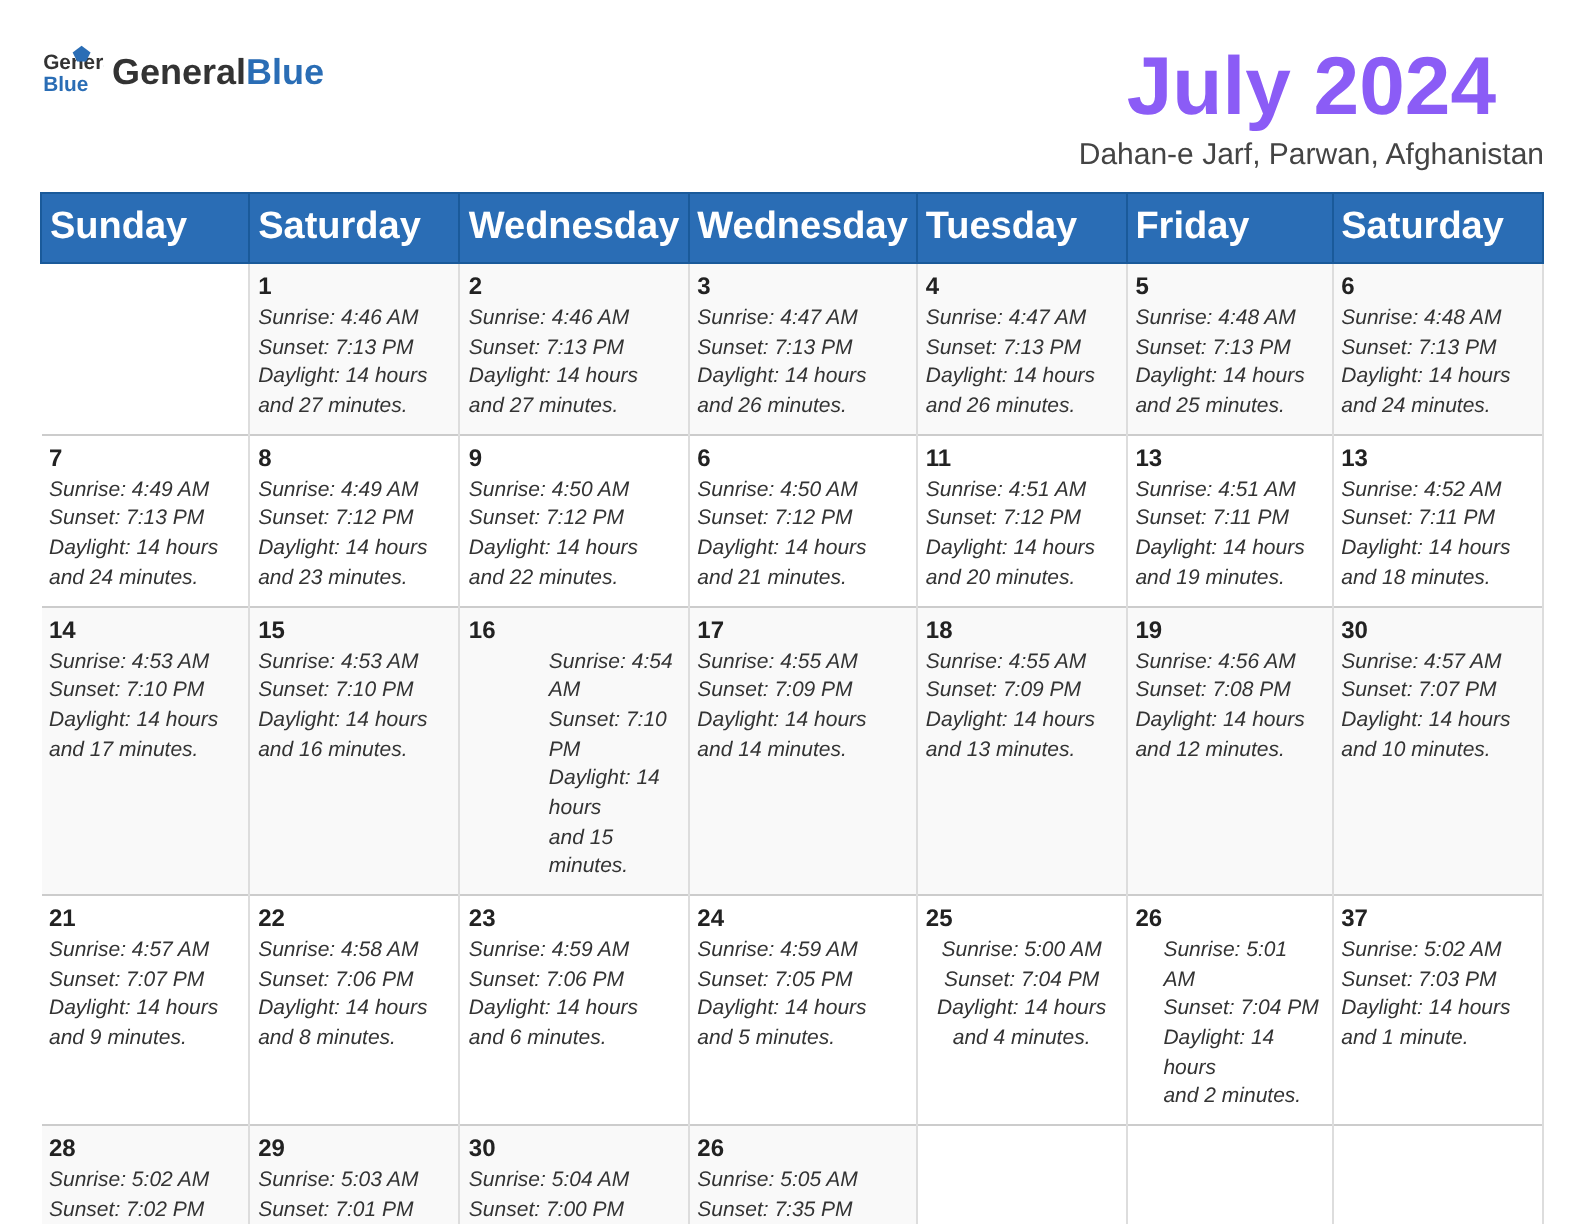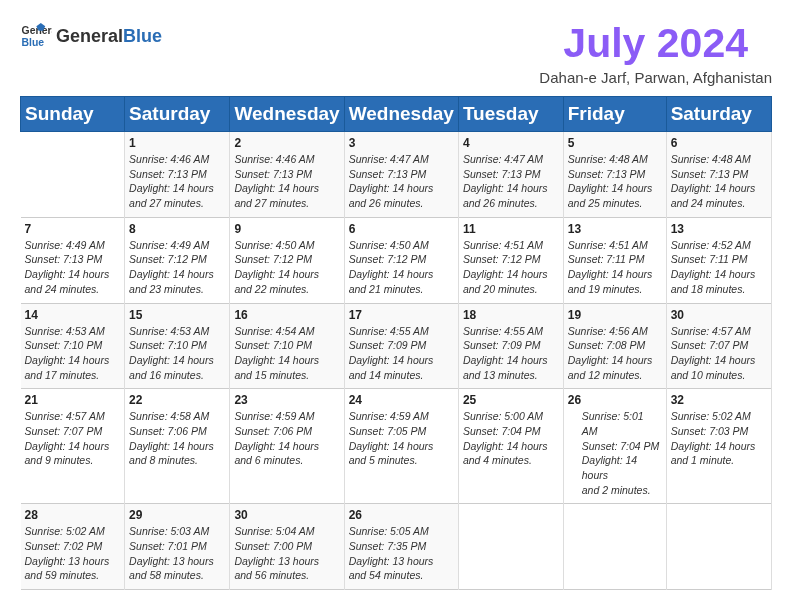--- a/index.html
+++ b/index.html
@@ -240,21 +240,21 @@
         </td>
         <td>
           <span class="day-number">15</span>
           <div class="day-detail" style="white-space: pre-line;">Sunrise: 4:53 AM
 Sunset: 7:10 PM
 Daylight: 14 hours
 and 16 minutes.</div>
         </td>
         <td>
           <span class="day-number">16</span>
-          <div class="day-detail" style="white-space: pre-line;">Sunrise: 4:54 AM
+          <div class="day-detail" style="white-space: pre-line; margin-left: 40px;">Sunrise: 4:54 AM
 Sunset: 7:10 PM
 Daylight: 14 hours
 and 15 minutes.</div>
         </td>
         <td>
           <span class="day-number">17</span>
           <div class="day-detail" style="white-space: pre-line;">Sunrise: 4:55 AM
 Sunset: 7:09 PM
 Daylight: 14 hours
 and 14 minutes.</div>
@@ -305,34 +305,34 @@
         </td>
         <td>
           <span class="day-number">24</span>
           <div class="day-detail" style="white-space: pre-line;">Sunrise: 4:59 AM
 Sunset: 7:05 PM
 Daylight: 14 hours
 and 5 minutes.</div>
         </td>
         <td>
           <span class="day-number">25</span>
-          <div class="day-detail" style="white-space: pre-line;">Sunrise: 5:00 AM
+          <div class="day-detail" style="white-space: pre-line; text-align: center;">Sunrise: 5:00 AM
 Sunset: 7:04 PM
 Daylight: 14 hours
 and 4 minutes.</div>
         </td>
         <td>
           <span class="day-number">26</span>
           <div class="day-detail" style="white-space: pre-line; margin-left: 14px;">Sunrise: 5:01 AM
 Sunset: 7:04 PM
 Daylight: 14 hours
 and 2 minutes.</div>
         </td>
         <td>
-          <span class="day-number">32</span>
+          <span class="day-number">37</span>
           <div class="day-detail" style="white-space: pre-line;">Sunrise: 5:02 AM
 Sunset: 7:03 PM
 Daylight: 14 hours
 and 1 minute.</div>
         </td>
       </tr>
       <tr>
         <td>
           <span class="day-number">28</span>
           <div class="day-detail" style="white-space: pre-line;">Sunrise: 5:02 AM

